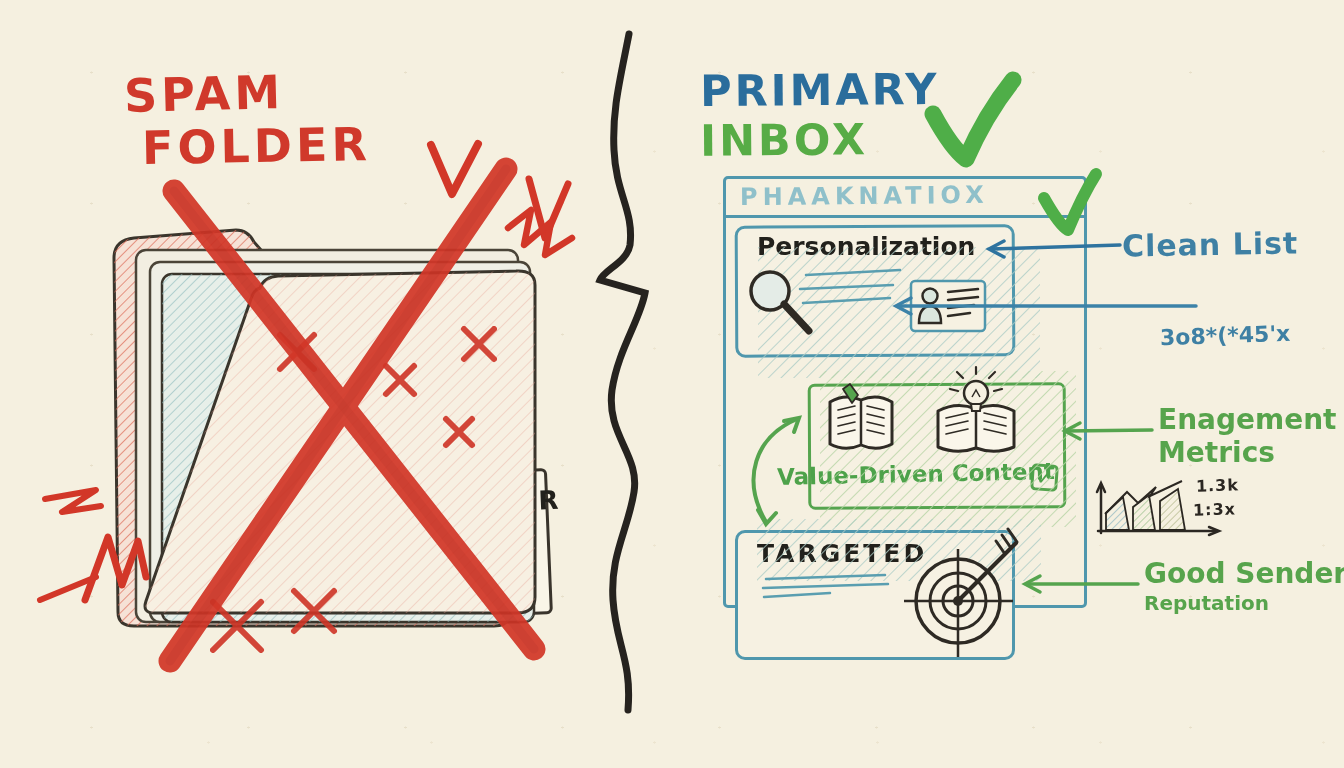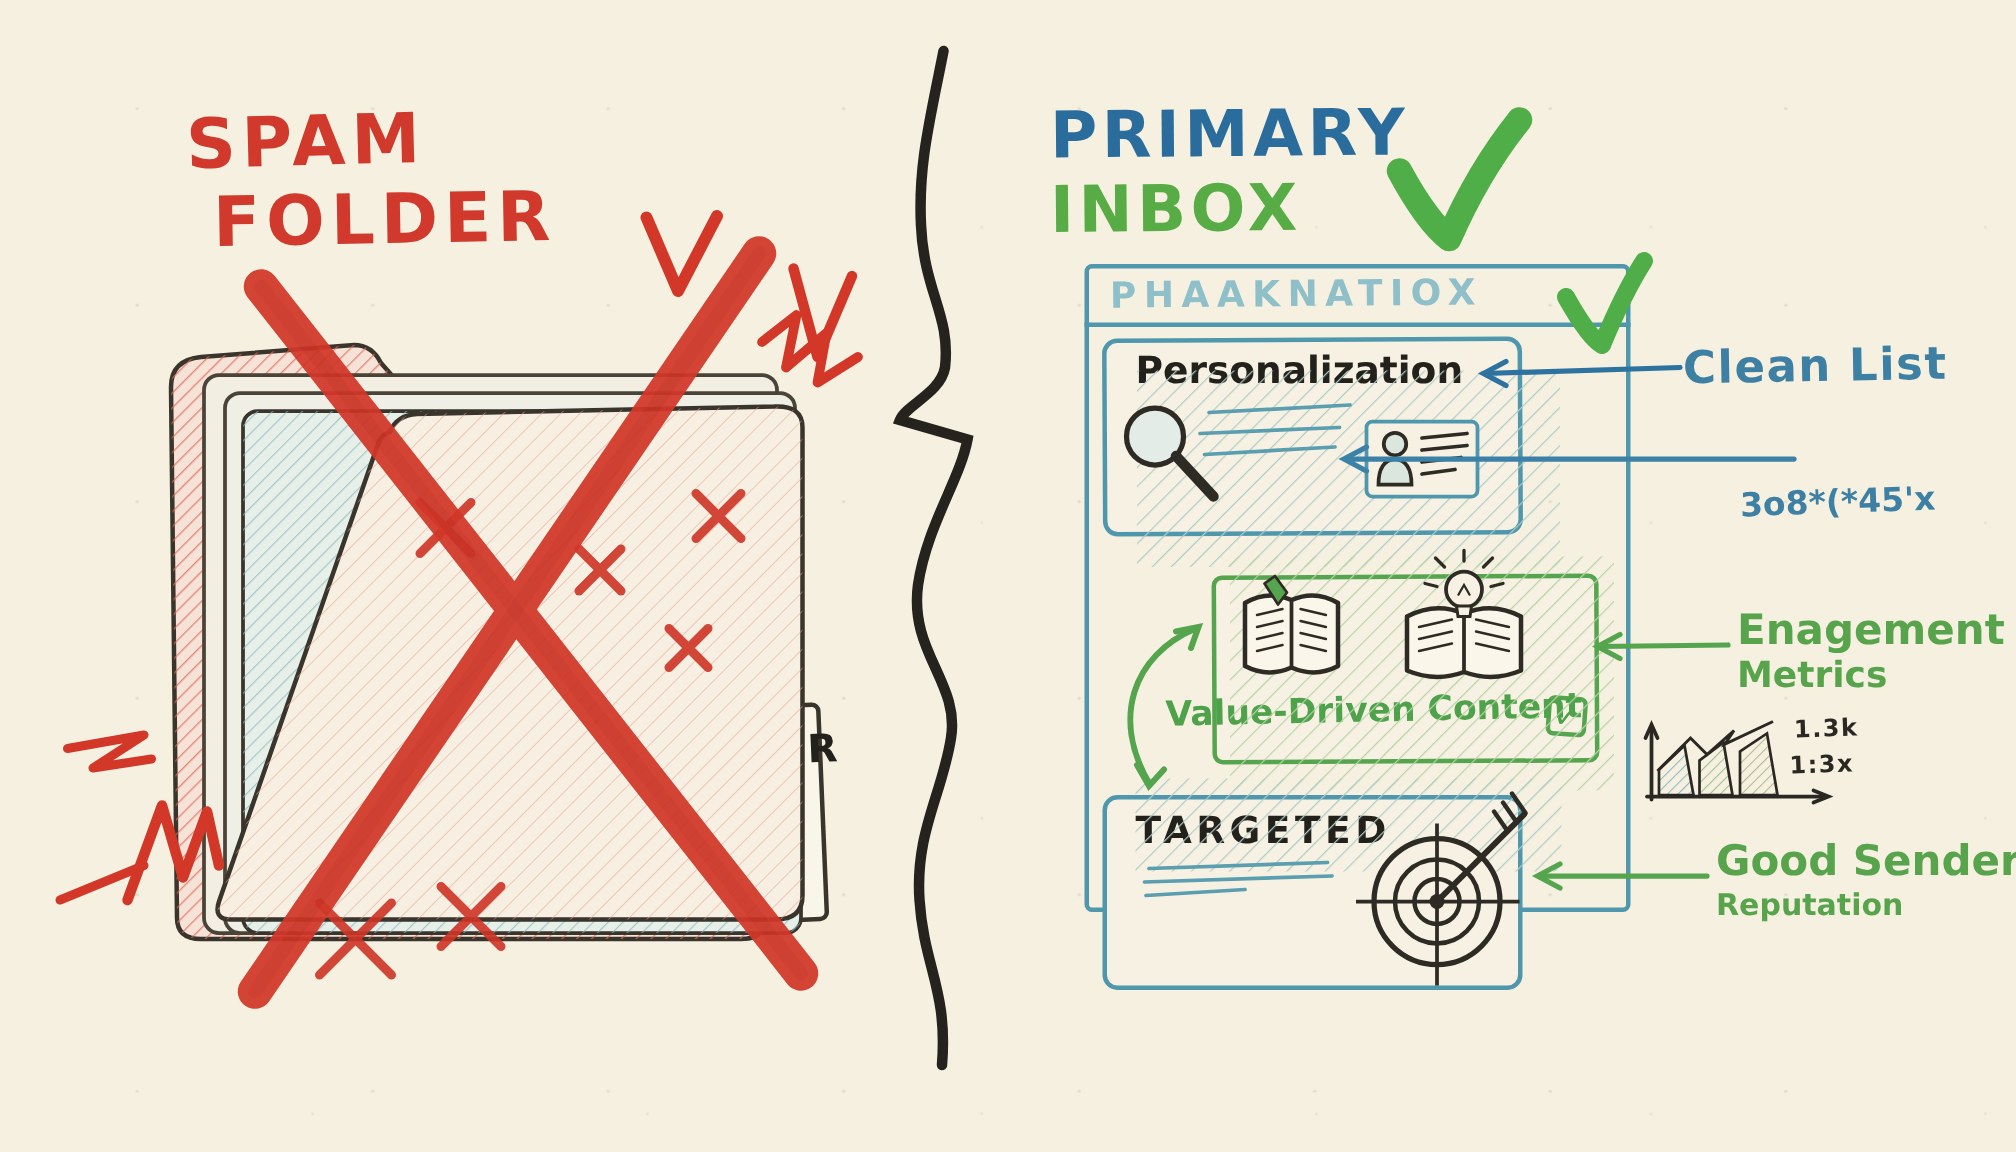--- a/index.html
+++ b/index.html
@@ -148,21 +148,21 @@
 
     <div class="txt" style="left:777px;top:462px;font-size:23px;color:#4da24a;transform:rotate(-1.2deg);">Value-Driven Content</div>
 
     <div class="txt" style="left:757px;top:541px;font-size:25px;letter-spacing:3px;color:#22211c;">TARGETED</div>
 
     <div class="txt" style="left:1122px;top:229px;font-size:30px;letter-spacing:1px;color:#3e80a4;transform:rotate(-1deg);">Clean List</div>
 
     <div class="txt" style="left:1160px;top:324px;font-size:22px;color:#3e80a4;transform:rotate(-2deg);">3o8*(*45'x</div>
 
     <div class="txt" style="left:1158px;top:405px;font-size:28px;color:#57a44c;">Enagement</div>
-    <div class="txt" style="left:1158px;top:438px;font-size:24px;color:#57a44c;">Metrics</div>
+    <div class="txt" style="left:1158px;top:438px;font-size:28px;color:#57a44c;">Metrics</div>
 
     <div class="txt" style="left:1196px;top:478px;font-size:16px;letter-spacing:1px;color:#2b2722;transform:rotate(-2deg);">1.3k</div>
     <div class="txt" style="left:1193px;top:502px;font-size:16px;letter-spacing:1px;color:#2b2722;transform:rotate(-2deg);">1:3x</div>
 
     <div class="txt" style="left:1144px;top:559px;font-size:28px;color:#57a44c;">Good Sender</div>
     <div class="txt" style="left:1144px;top:593px;font-size:20px;color:#57a44c;">Reputation</div>
   </div>
 
   <svg class="svgfull over" viewBox="0 0 1344 768">
 

